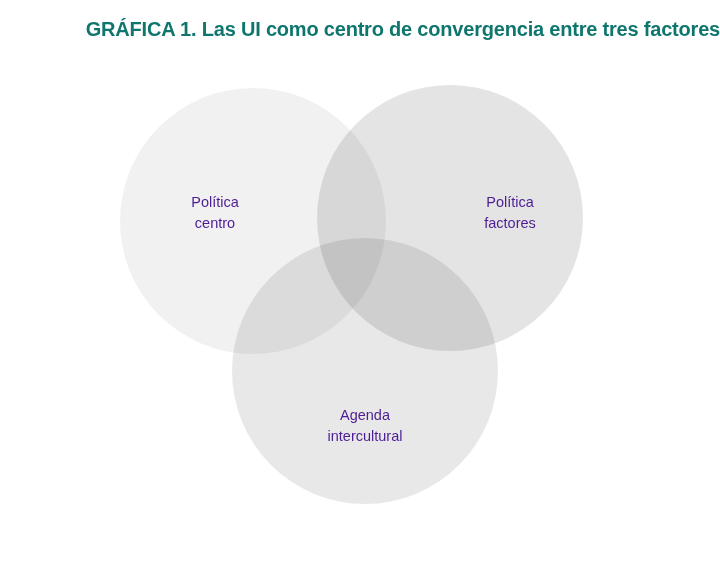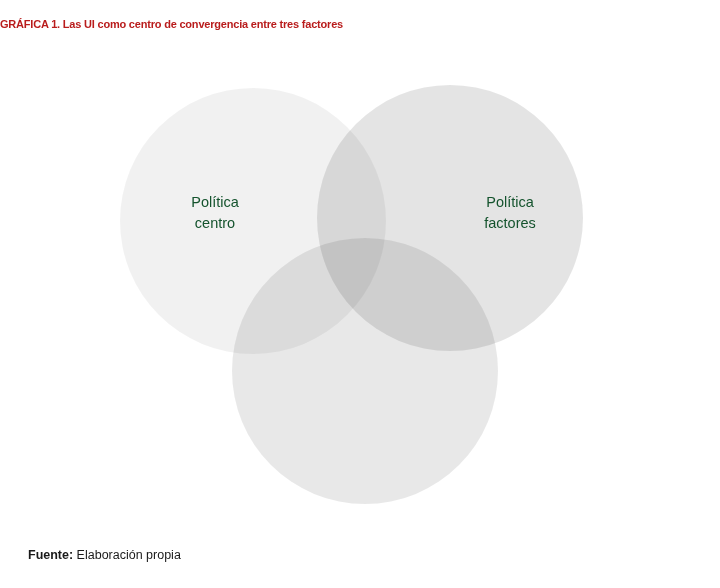--- a/index.html
+++ b/index.html
@@ -13,23 +13,23 @@
     width: 720px;
     height: 588px;
     background: #ffffff;
     overflow: hidden;
   }
   .figure-title {
     position: absolute;
     top: 18px;
     left: 0;
     width: 100%;
-    text-align: left;
-    font-size: 11px;
-    color: #b91c1c;
+    text-align: right;
+    font-size: 20px;
+    color: #0f766e;
     letter-spacing: -0.2px;
   }
   .figure-title .title-prefix {
     font-weight: 700;
   }
   .figure-title .title-text {
     font-weight: 700;
   }
   .venn {
     position: absolute;
@@ -56,21 +56,21 @@
   }
   .circle-bottom {
     left: 232px;
     top: 238px;
     background: rgba(0, 0, 0, 0.09);
   }
   .venn-label {
     position: absolute;
     text-align: center;
     font-size: 14.5px;
-    color: #14532d;
+    color: #4c1d95;
     line-height: 1.45;
   }
   .label-left {
     left: 160px;
     top: 192px;
     width: 110px;
   }
   .label-right {
     left: 455px;
     top: 192px;
@@ -118,20 +118,21 @@
     <div class="venn-label label-left">
       <span>Política</span><br>
       <span>centro</span>
     </div>
 
     <div class="venn-label label-right">
       <span>Política</span><br>
       <span>factores</span>
     </div>
 
+    <div class="venn-label label-bottom">
+      <span>Agenda</span><br>
+      <span>intercultural</span>
+    </div>
 
   </div>
 
-  <div class="source-line">
-    <span class="source-prefix">Fuente:</span><span class="source-text"> Elaboración propia</span>
-  </div>
 
 </div>
 
 </body></html>

